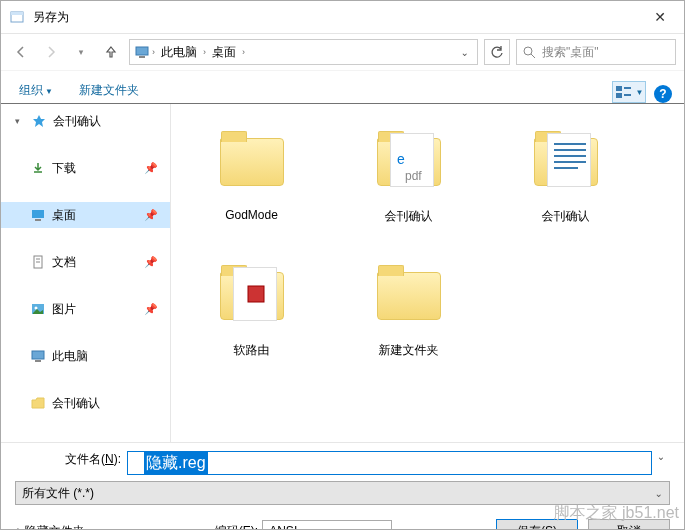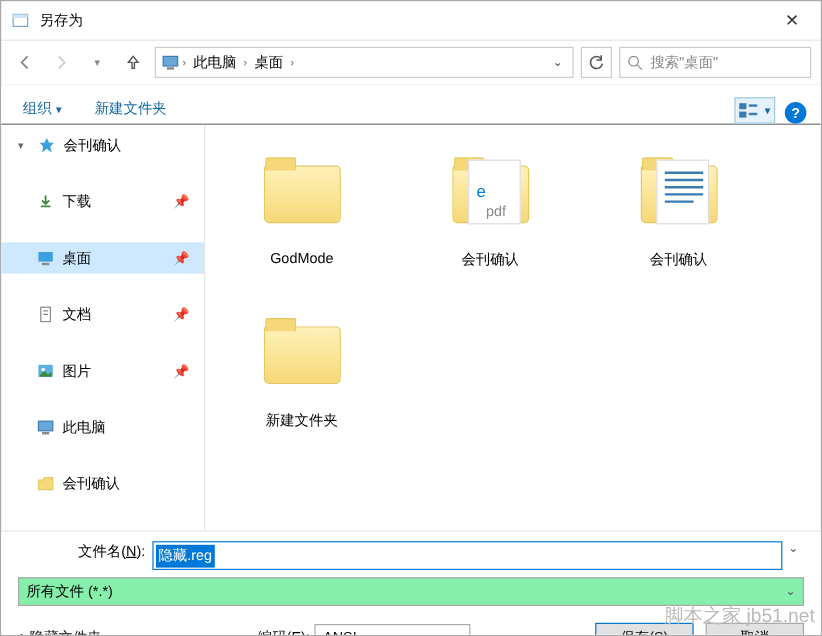--- a/index.html
+++ b/index.html
@@ -37,22 +37,22 @@
 .item { width: 145px; height: 130px; display: flex; flex-direction: column; align-items: center; font-size: 12px; }
 .item .iconwrap { width: 80px; height: 80px; display:flex; align-items:center; justify-content:center; margin-top: 6px; }
 .item .label { margin-top: 6px; text-align: center; }
 .folder-ico { width: 64px; height: 48px; background: linear-gradient(#fff1b8, #f5d877); border-radius: 2px 4px 4px 4px; position: relative; border: 1px solid #e6c860; }
 .folder-ico::before { content:""; position:absolute; top:-8px; left:0; width:24px; height:10px; background:#f5d877; border:1px solid #e6c860; border-bottom:none; border-radius:2px 2px 0 0; }
 .folder-ico .inner { position:absolute; top:-6px; right:6px; width:44px; height:54px; background:#fff; border:1px solid #ddd; }
 .bottom { border-top: 1px solid #e6e6e6; padding: 8px 14px 10px; background:#fff; }
 .formrow { display: flex; align-items: flex-start; margin-bottom: 6px; }
 .formrow .lbl { width: 112px; text-align: right; font-size: 12px; padding-right: 6px; }
 .formrow .und { text-decoration: underline; }
-.formrow .field { flex: 1; height: 24px; border: 1px solid #0078d7; padding: 0 2px; font-size: 12px; display:flex; align-items:center; }
-.formrow .combo { flex: 1; height: 24px; border: 1px solid #aaa; padding: 0 6px; font-size: 12px; display:flex; align-items:center; background:#86efac; }
+.formrow .field { flex: 1; height: 24px; border: 1px solid #0078d7; padding: 0 16px; font-size: 16px; display:flex; align-items:center; }
+.formrow .combo { flex: 1; height: 24px; border: 1px solid #aaa; padding: 0 6px; font-size: 12px; display:flex; align-items:center; background:#e5e5e5; }
 .formrow .combo .caret { margin-left:auto; font-size:10px; color:#555; }
 .actionrow { display:flex; align-items:center; margin-top: 14px; }
 .actionrow .hide { font-size:12px; display:flex; align-items:center; gap:4px; }
 .actionrow .hide .chev { font-size:10px; }
 .actionrow .enc { margin-left: 130px; font-size:12px; display:flex; align-items:center; gap:4px; }
 .actionrow .encsel { border:1px solid #aaa; height:22px; width:130px; padding:0 6px; font-size:12px; display:flex; align-items:center; }
 .actionrow .encsel .caret { margin-left:auto; font-size:10px; }
 .actionrow .btns { margin-left:auto; display:flex; gap:10px; }
 .actionrow .btn { height:24px; min-width:82px; border:1px solid #aaa; background:#e1e1e1; font-size:12px; display:flex; align-items:center; justify-content:center; padding:0 10px; }
 .actionrow .btn.primary { border:1.5px solid #0078d7; background:#e1e1e1; }
@@ -247,20 +247,32 @@
                 <line x1="6" y1="28" x2="38" y2="28" stroke="#3a7bb0" stroke-width="2"></line>
                 <line x1="6" y1="34" x2="30" y2="34" stroke="#3a7bb0" stroke-width="2"></line>
               </svg>
             </div>
           </div>
         </div>
         <span class="label">会刊确认</span>
       </div>
     <div class="item">
         <div class="iconwrap">
+          <div class="folder-ico">
+            <div class="inner">
+              <svg width="44" height="54">
+                <rect x="14" y="18" width="16" height="16" fill="#c33" stroke="#900"></rect>
+              </svg>
+            </div>
+          </div>
+        </div>
+        <span class="label">软路由</span>
+      </div>
+    <div class="item">
+        <div class="iconwrap">
           <div class="folder-ico"></div>
         </div>
         <span class="label">新建文件夹</span>
       </div>
   </div>
 </div>
 
 <div class="bottom">
   <div class="formrow">
     <span class="lbl"><span>文件名(<span class="und">N</span>):</span></span>

